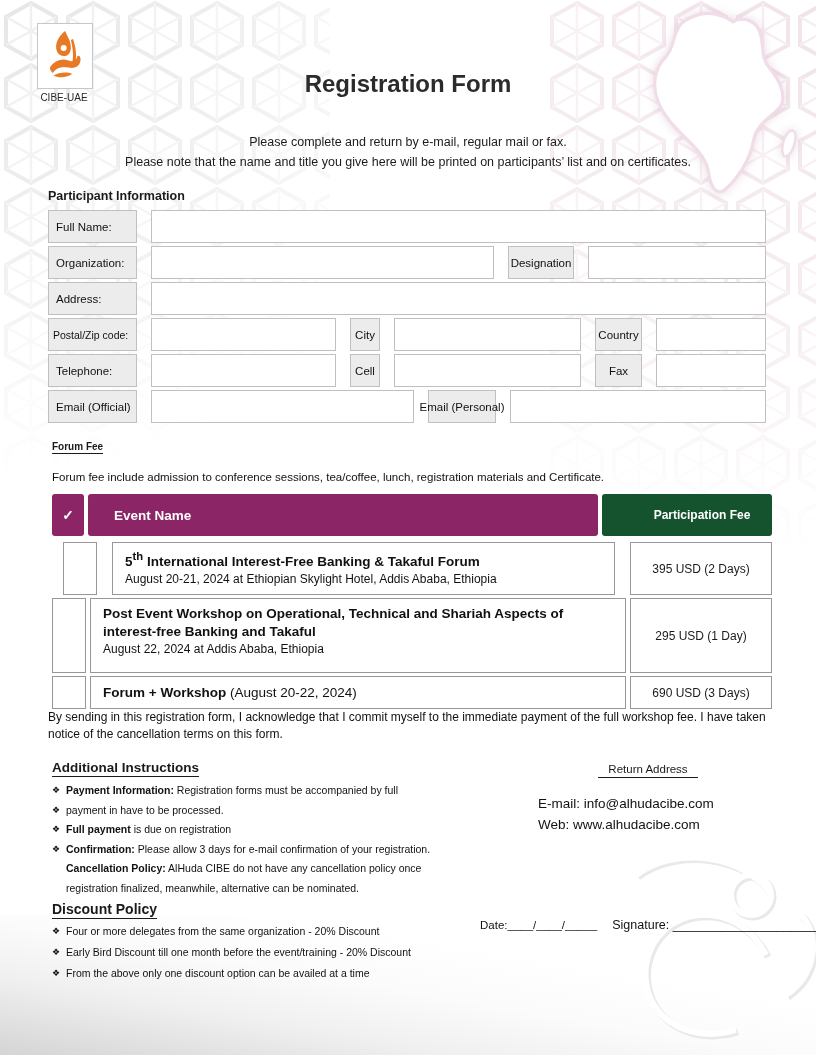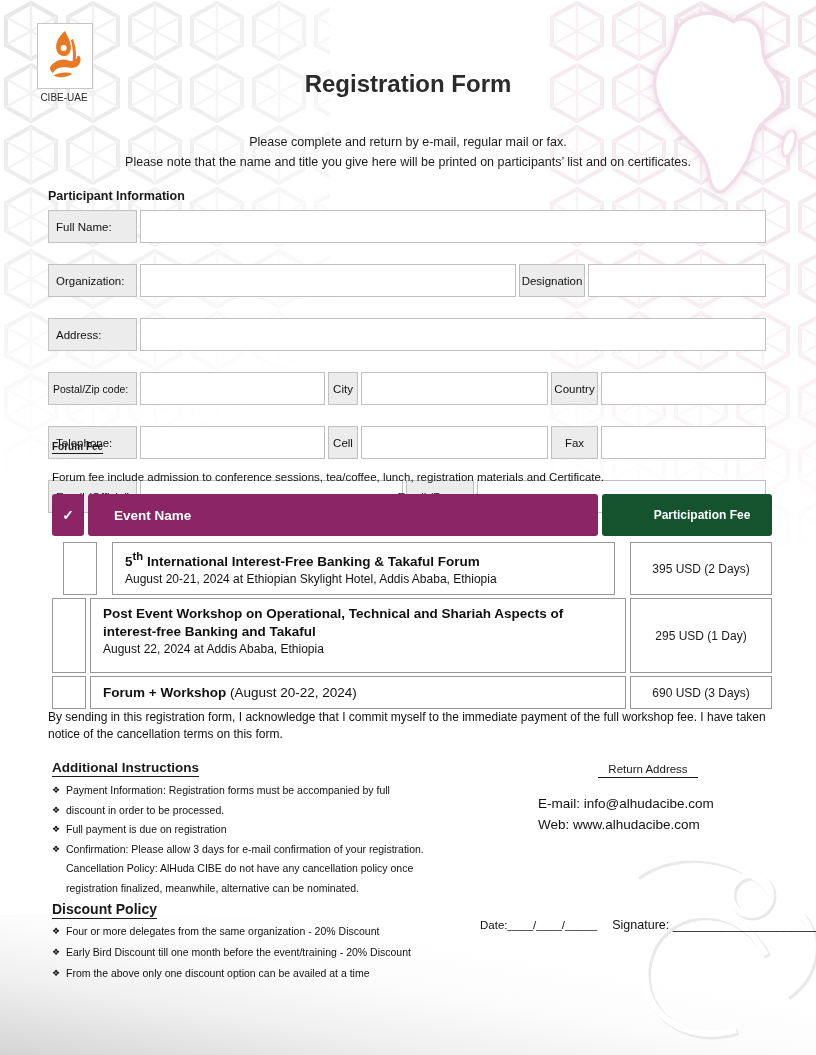--- a/index.html
+++ b/index.html
@@ -27,21 +27,21 @@
   .logo-caption{position:absolute;left:24px;top:92px;width:80px;text-align:center;
     font-size:10px;color:#2a2a2a;}
   .page-title{position:absolute;left:0;top:70px;width:816px;text-align:center;
     font-size:24px;font-weight:bold;color:#2b2b2b;}
   .intro{position:absolute;left:0;top:132px;width:816px;text-align:center;
     font-size:12.5px;line-height:1.6;color:#1c1c1c;}
   
   .sec-heading{font-weight:bold;}
   .participant-heading{position:absolute;left:48px;top:189px;font-size:12.5px;}
   .ptable{position:absolute;left:48px;top:210px;width:718px;}
-  .prow{display:flex;gap:3px;height:33px;margin-bottom:21px;}
+  .prow{display:flex;gap:14px;height:33px;margin-bottom:3px;}
   .cell{border:1px solid #c0c0c0;box-sizing:border-box;}
   .lbl{background:#ececec;display:flex;align-items:center;padding:0 7px;font-size:11.5px;color:#111;white-space:nowrap;}
   .inp{background:#fff;flex:1;}
   .w89{width:89px;flex:none;}
   .w66{width:66px;flex:none;justify-content:center;}
   .w185{width:185px;flex:none;}
   .w28{width:30px;flex:none;justify-content:center;}
   .w187{width:187px;flex:none;}
   .w47{width:47px;flex:none;justify-content:center;}
   .w265{width:263px;flex:none;}
@@ -73,21 +73,21 @@
   .bullet-mark{width:14px;flex:none;font-size:9px;padding-top:1px;}
   .cont{padding-left:14px;margin-bottom:7.5px;}
   .return-heading{position:absolute;left:560px;top:763px;width:176px;text-align:center;font-size:11.5px;}
   .return-heading .underline{border-bottom-width:1px;padding:0 10px 2px 10px;}
   .return-lines{position:absolute;left:538px;top:794px;font-size:13.5px;line-height:1.55;color:#111;}
   .disc-heading{position:absolute;left:52px;top:901px;font-size:14px;}
   .disc-bullets{position:absolute;left:52px;top:925px;width:440px;font-size:10.5px;color:#111;}
   .disc-bullets .bullet-line{margin-bottom:9px;}
   .datesig{position:absolute;left:480px;top:918px;font-size:11.5px;color:#111;white-space:nowrap;}
   .datesig .sig{font-size:12.5px;margin-left:12px;}
-  b,.bld{font-weight:normal;}
+  b,.bld{font-weight:bold;}
 </style>
 </head>
 <body>
 
 <svg class="pattern pattern-tl" width="330" height="520">
   <defs>
     <pattern id="geoA" width="62" height="62" patternUnits="userSpaceOnUse">
       <path d="M31,3 L56,17 L56,45 L31,59 L6,45 L6,17 Z" fill="none" stroke="#e6e6e6" stroke-width="4"></path>
       <path d="M31,3 L31,59 M6,17 L56,45 M56,17 L6,45" fill="none" stroke="#efefef" stroke-width="2.5"></path>
     </pattern>
@@ -227,21 +227,21 @@
 <div class="add-heading sec-heading">
   <span class="underline">Additional Instructions</span>
 </div>
 <div class="bullets">
   <div class="bullet-line">
     <span class="bullet-mark">❖</span>
     <span><b>Payment Information:</b><span> Registration forms must be accompanied by full</span></span>
   </div>
   <div class="bullet-line">
     <span class="bullet-mark">❖</span>
-    <span><b></b><span>discount in order to be processed.</span></span>
+    <span><b></b><span>payment in have to be processed.</span></span>
   </div>
   <div class="bullet-line">
     <span class="bullet-mark">❖</span>
     <span><b>Full payment</b><span> is due on registration</span></span>
   </div>
   <div class="bullet-line">
     <span class="bullet-mark">❖</span>
     <span><b>Confirmation:</b><span> Please allow 3 days for e-mail confirmation of your registration.</span></span>
   </div>
   <div class="cont"><b>Cancellation Policy:</b><span> AlHuda CIBE do not have any cancellation policy once</span></div>

